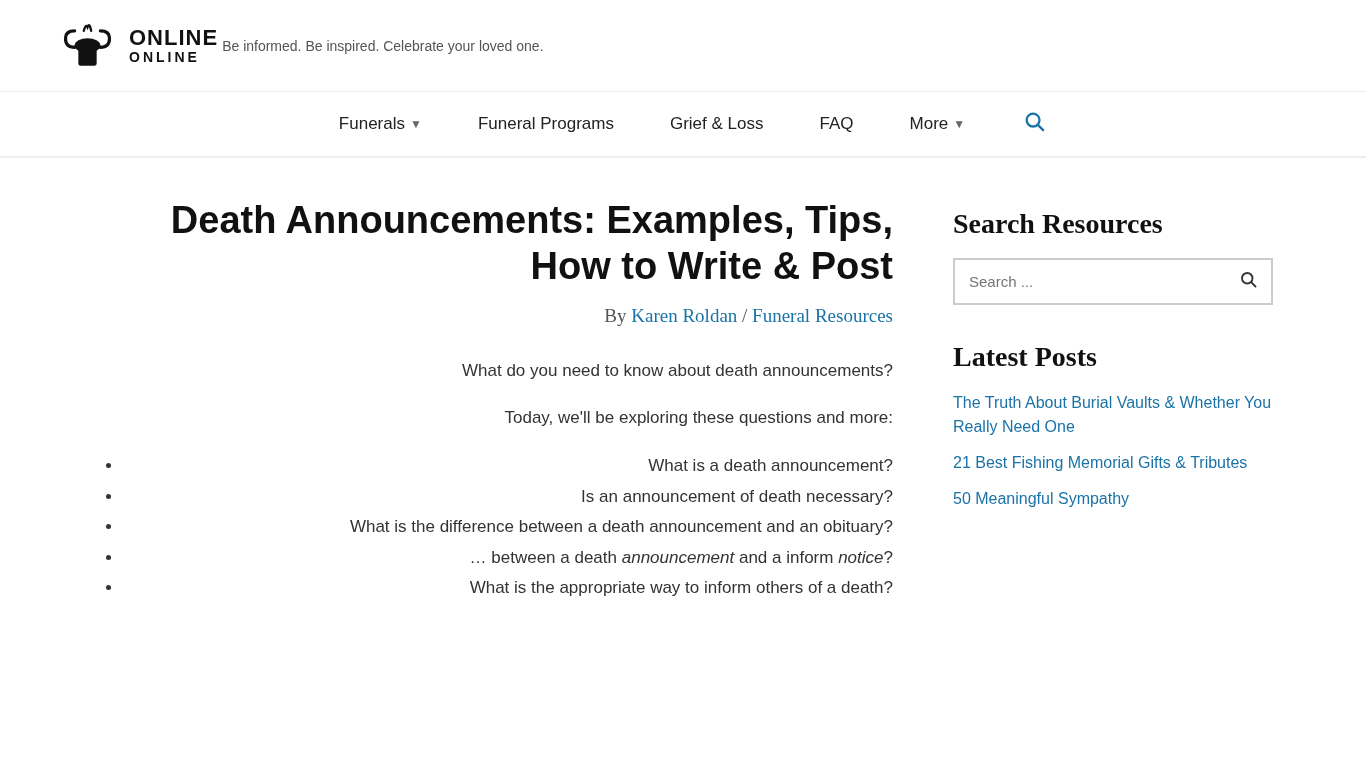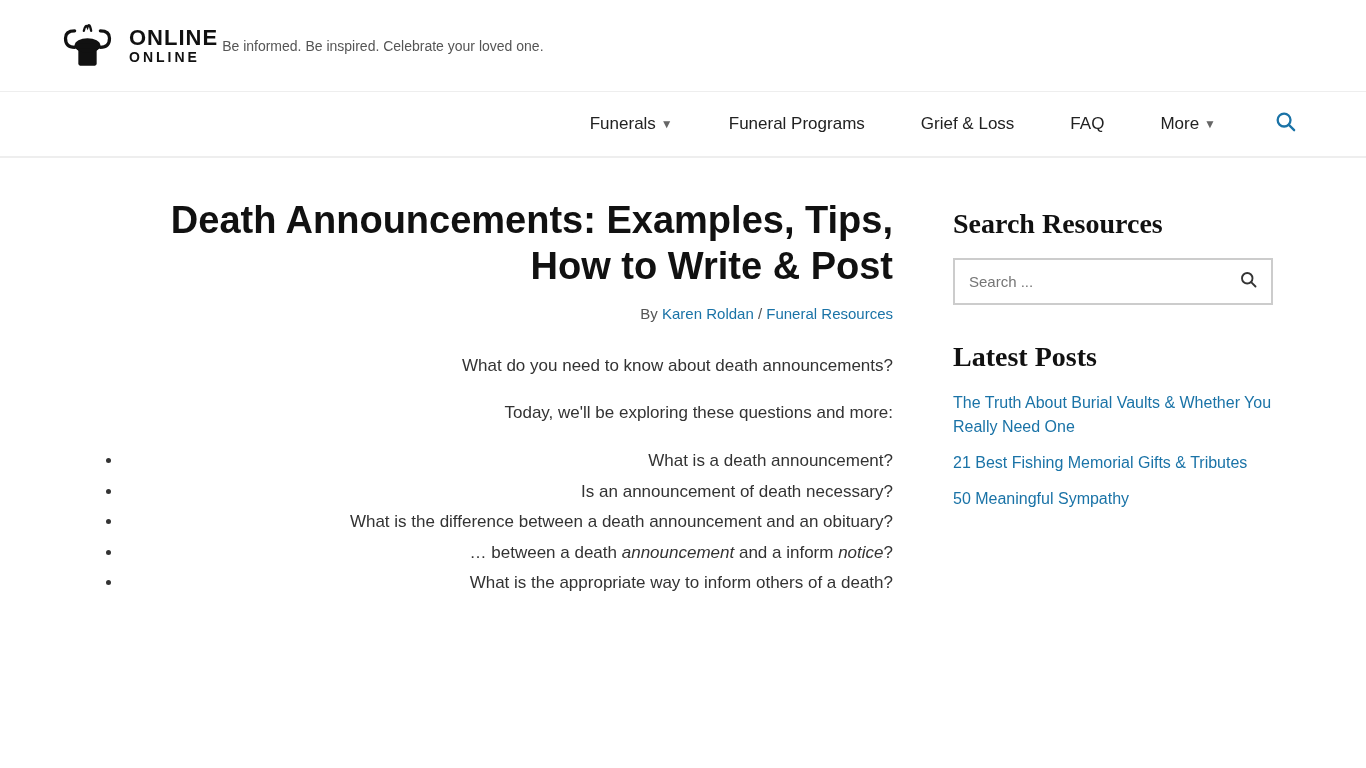--- a/index.html
+++ b/index.html
@@ -8,32 +8,32 @@
     
     .site-header { background: #fff; padding: 18px 60px; display: flex; align-items: center; border-bottom: none; }
     .logo-area { display: flex; align-items: center; gap: 14px; flex-shrink: 0; }
     .logo-text { font-family: Arial, sans-serif; font-size: 22px; font-weight: 900; color: #111; letter-spacing: 1px; line-height: 1.1; }
     .logo-text span { display: block; }
     .logo-text .sub { font-size: 14px; letter-spacing: 3px; }
     .tagline { font-family: Arial, sans-serif; font-size: 14px; color: #555; margin-left: 4px; }
 
     
     .site-nav { background: #fff; border-top: 1px solid #eee; border-bottom: 2px solid #eee; padding: 0 60px; }
-    .nav-inner { display: flex; align-items: center; justify-content: flex-end; gap: 0; }
+    .nav-inner { display: flex; align-items: center; justify-content: center; gap: 0; }
     .nav-item { font-family: Arial, sans-serif; font-size: 17px; color: #222; padding: 22px 28px; cursor: pointer; display: flex; align-items: center; gap: 5px; text-decoration: none; font-weight: 400; }
     .nav-chevron { font-size: 12px; color: #666; }
     .nav-search-btn { margin-left: 20px; background: none; border: none; cursor: pointer; color: #1a73a7; font-size: 22px; padding: 10px; }
 
     
     .page-wrapper { max-width: 1300px; margin: 0 auto; padding: 40px 60px; display: flex; gap: 60px; }
 
     
     .main-content { flex: 1; max-width: 880px; text-align: right; }
     .article-title { font-family: Arial, sans-serif; font-size: 38px; font-weight: 700; color: #111; line-height: 1.2; margin-bottom: 16px; }
-    .article-meta { font-family: Liberation Sans, sans-serif; font-size: 15px; color: #555; margin-bottom: 30px; }
+    .article-meta { font-family: Liberation Serif, serif; font-size: 19px; color: #555; margin-bottom: 30px; }
     .article-meta a { color: #1a73a7; text-decoration: none; }
     .article-body p { font-size: 17px; line-height: 1.7; color: #333; margin-bottom: 18px; font-family: Arial, sans-serif; }
     .article-body ul { margin: 10px 0 18px 30px; }
     .article-body ul li { font-size: 17px; line-height: 1.8; color: #333; font-family: Arial, sans-serif; }
     .article-body ul li em { font-style: italic; }
 
     
     .sidebar { width: 320px; flex-shrink: 0; padding-top: 10px; }
     .sidebar-section { margin-bottom: 36px; }
     .sidebar-title { font-family: Liberation Serif, serif; font-size: 28px; font-weight: 700; color: #111; margin-bottom: 18px; }

